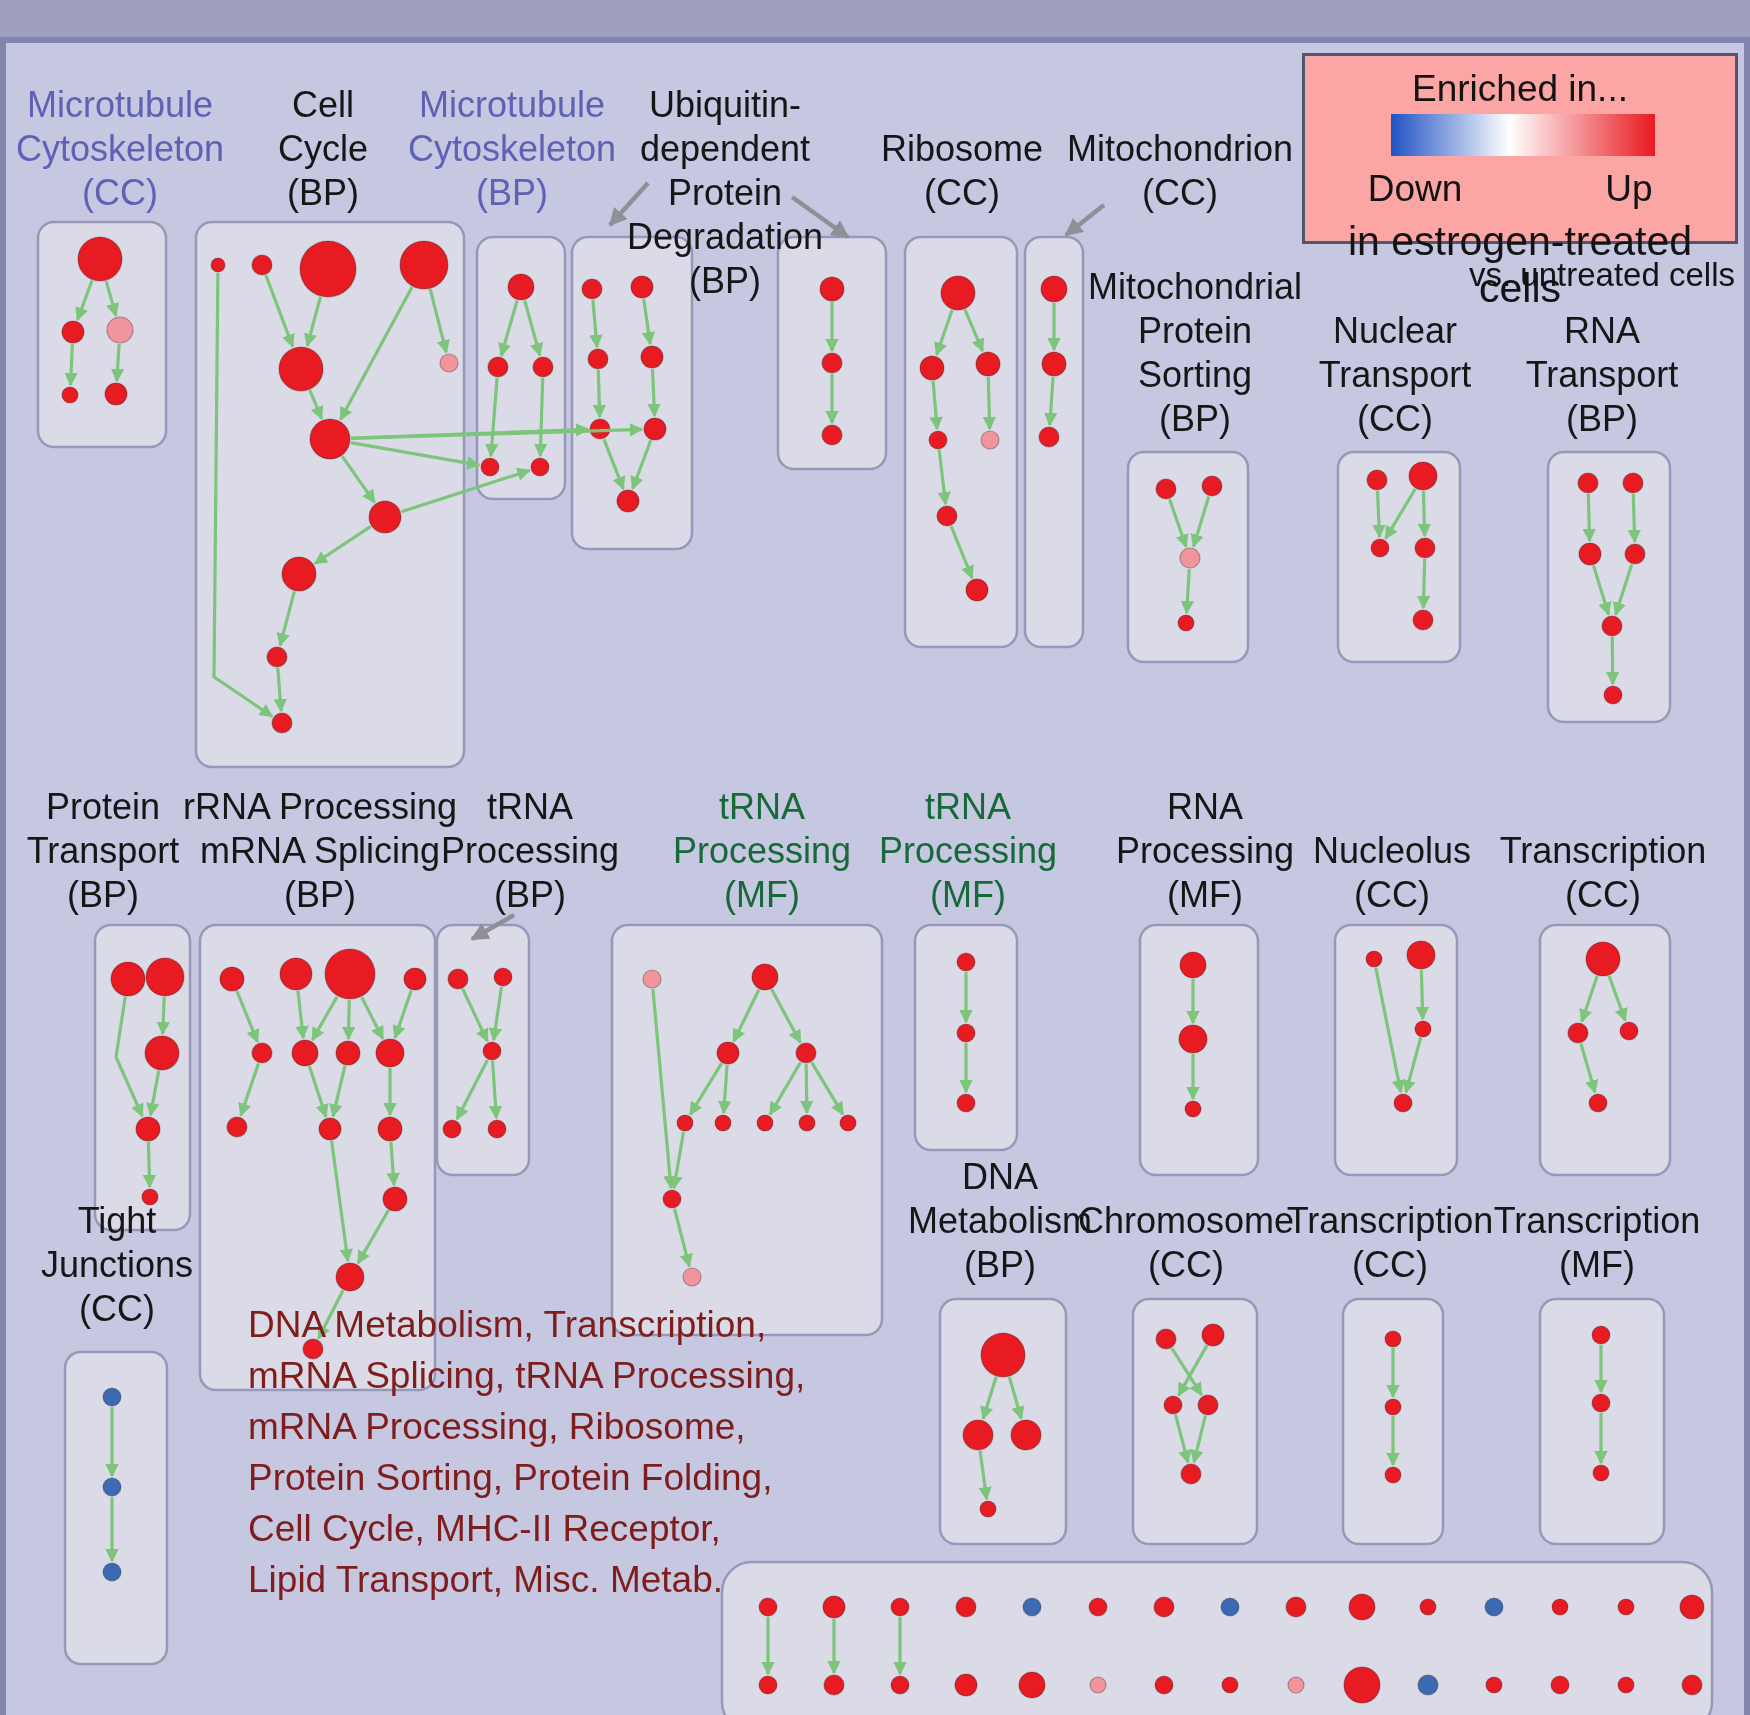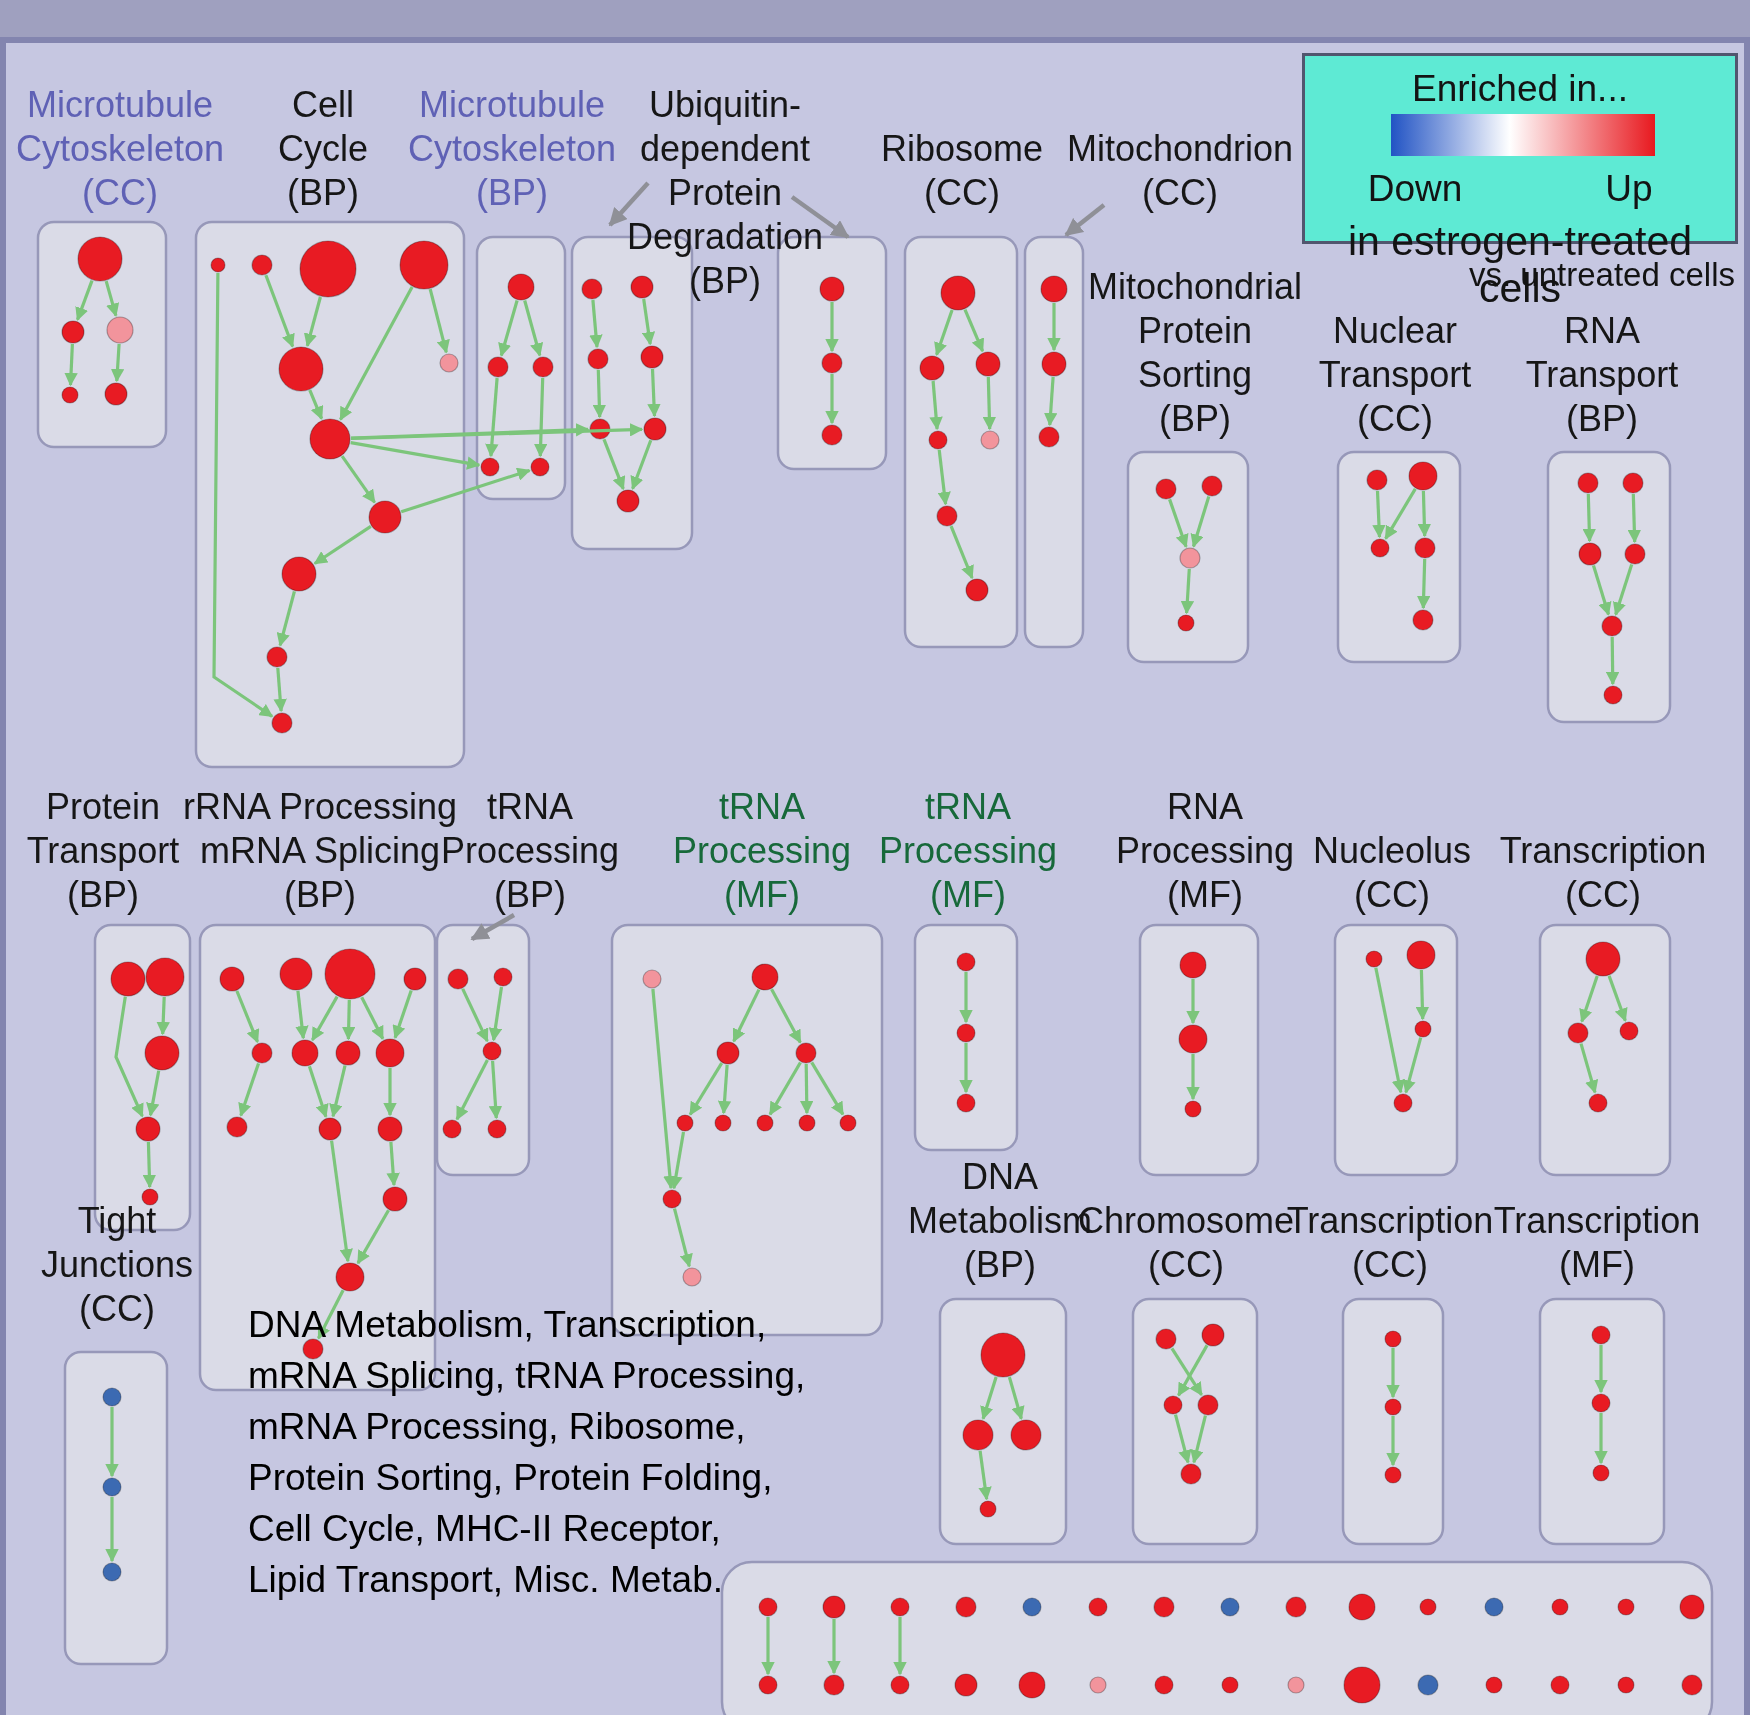--- a/index.html
+++ b/index.html
@@ -5,32 +5,32 @@
   html,body { margin:0; padding:0; background:#9fa0bf; }
   .stage {
     position:relative; width:1750px; height:1715px; overflow:hidden;
     font-family:"Liberation Sans", sans-serif;
     margin-top:37px;
   }
   #diagram-svg { position:absolute; left:0; top:0; }
   #diagram-svg text { font-family:"Liberation Sans", sans-serif; }
   .legend {
     position:absolute; left:1302px; top:16px; width:436px; height:191px;
-    border:3px solid #51566e; background:#5eead4; box-sizing:border-box;
+    border:3px solid #51566e; background:#fca5a5; box-sizing:border-box;
     text-align:center; color:#131313;
   }
   .legend-title { position:absolute; top:12px; width:100%; font-size:37px; }
   .legend-bar { position:absolute; top:58px; left:86px; width:264px; height:42px; }
   .legend-down { position:absolute; top:112px; left:50px; width:120px; font-size:37px; text-align:center; }
   .legend-up { position:absolute; top:112px; right:56px; width:100px; font-size:37px; text-align:center; }
   .legend-sub1 { position:absolute; top:162px; width:100%; font-size:41px; }
   .legend-sub2 { position:absolute; top:200px; width:100%; font-size:33px;text-align:right; }
   .note {
     position:absolute; left:248px; top:1262px; font-size:37px; line-height:51px;
-    color:#000000; white-space:nowrap;
+    color:#7f1d1d; white-space:nowrap;
   }
 </style>
 </head>
 <body>
 
 <div class="stage" style="background: rgb(198, 199, 225);">
 
   <svg id="diagram-svg" width="1750" height="1715" viewBox="0 0 1750 1715">
     <defs>
       <marker id="ah-green" viewBox="0 0 10 10" refX="9" refY="5" markerWidth="4.2" markerHeight="4.2" orient="auto" markerUnits="strokeWidth">

